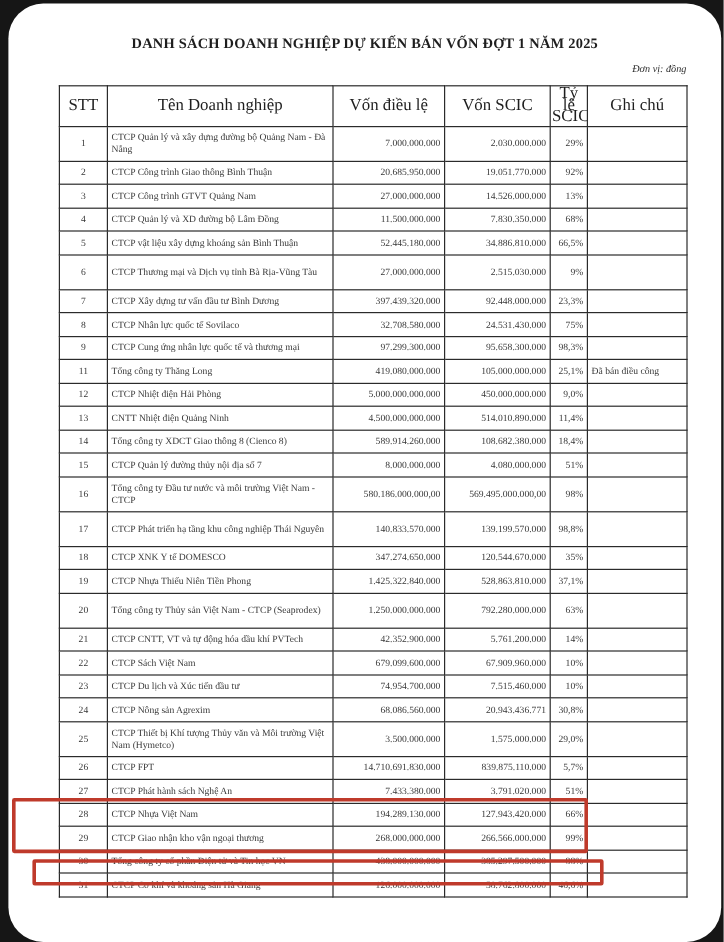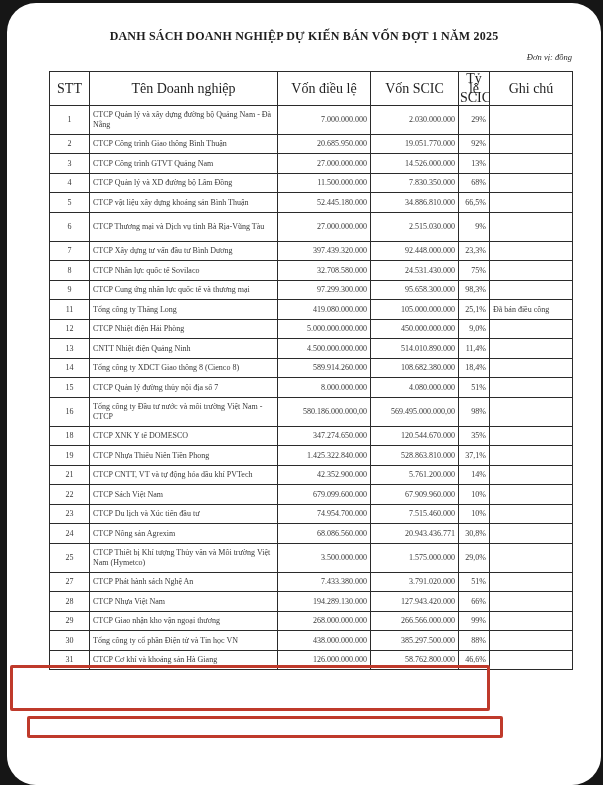--- a/index.html
+++ b/index.html
@@ -217,36 +217,52 @@
             <td class="cell-note"></td>
           </tr>
           <tr class="tall">
             <td class="cell-stt">16</td>
             <td class="cell-name">Tổng công ty Đầu tư nước và môi trường Việt Nam - CTCP</td>
             <td class="cell-money">580.186.000.000,00</td>
             <td class="cell-money">569.495.000.000,00</td>
             <td class="cell-pct">98%</td>
             <td class="cell-note"></td>
           </tr>
+          <tr class="tall">
+            <td class="cell-stt">17</td>
+            <td class="cell-name">CTCP Phát triển hạ tầng khu công nghiệp Thái Nguyên</td>
+            <td class="cell-money">140.833.570.000</td>
+            <td class="cell-money">139.199.570.000</td>
+            <td class="cell-pct">98,8%</td>
+            <td class="cell-note"></td>
+          </tr>
           <tr>
             <td class="cell-stt">18</td>
             <td class="cell-name">CTCP XNK Y tế DOMESCO</td>
             <td class="cell-money">347.274.650.000</td>
             <td class="cell-money">120.544.670.000</td>
             <td class="cell-pct">35%</td>
             <td class="cell-note"></td>
           </tr>
           <tr>
             <td class="cell-stt">19</td>
             <td class="cell-name">CTCP Nhựa Thiếu Niên Tiền Phong</td>
             <td class="cell-money">1.425.322.840.000</td>
             <td class="cell-money">528.863.810.000</td>
             <td class="cell-pct">37,1%</td>
             <td class="cell-note"></td>
           </tr>
+          <tr class="tall">
+            <td class="cell-stt">20</td>
+            <td class="cell-name">Tổng công ty Thủy sản Việt Nam - CTCP (Seaprodex)</td>
+            <td class="cell-money">1.250.000.000.000</td>
+            <td class="cell-money">792.280.000.000</td>
+            <td class="cell-pct">63%</td>
+            <td class="cell-note"></td>
+          </tr>
           <tr>
             <td class="cell-stt">21</td>
             <td class="cell-name">CTCP CNTT, VT và tự động hóa dầu khí PVTech</td>
             <td class="cell-money">42.352.900.000</td>
             <td class="cell-money">5.761.200.000</td>
             <td class="cell-pct">14%</td>
             <td class="cell-note"></td>
           </tr>
           <tr>
             <td class="cell-stt">22</td>
@@ -271,20 +287,28 @@
             <td class="cell-money">20.943.436.771</td>
             <td class="cell-pct">30,8%</td>
             <td class="cell-note"></td>
           </tr>
           <tr class="tall">
             <td class="cell-stt">25</td>
             <td class="cell-name">CTCP Thiết bị Khí tượng Thủy văn và Môi trường Việt Nam (Hymetco)</td>
             <td class="cell-money">3.500.000.000</td>
             <td class="cell-money">1.575.000.000</td>
             <td class="cell-pct">29,0%</td>
+            <td class="cell-note"></td>
+          </tr>
+          <tr>
+            <td class="cell-stt">26</td>
+            <td class="cell-name">CTCP FPT</td>
+            <td class="cell-money">14.710.691.830.000</td>
+            <td class="cell-money">839.875.110.000</td>
+            <td class="cell-pct">5,7%</td>
             <td class="cell-note"></td>
           </tr>
           <tr>
             <td class="cell-stt">27</td>
             <td class="cell-name">CTCP Phát hành sách Nghệ An</td>
             <td class="cell-money">7.433.380.000</td>
             <td class="cell-money">3.791.020.000</td>
             <td class="cell-pct">51%</td>
             <td class="cell-note"></td>
           </tr>

